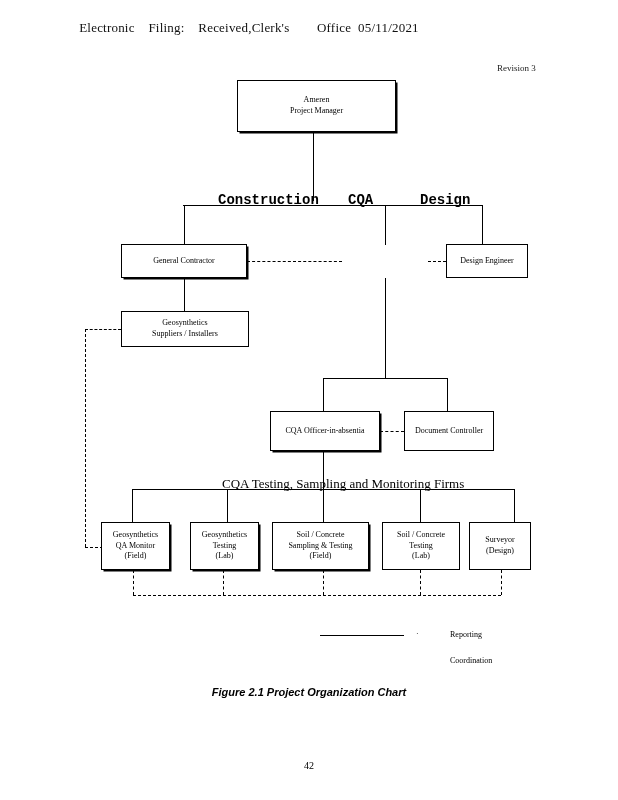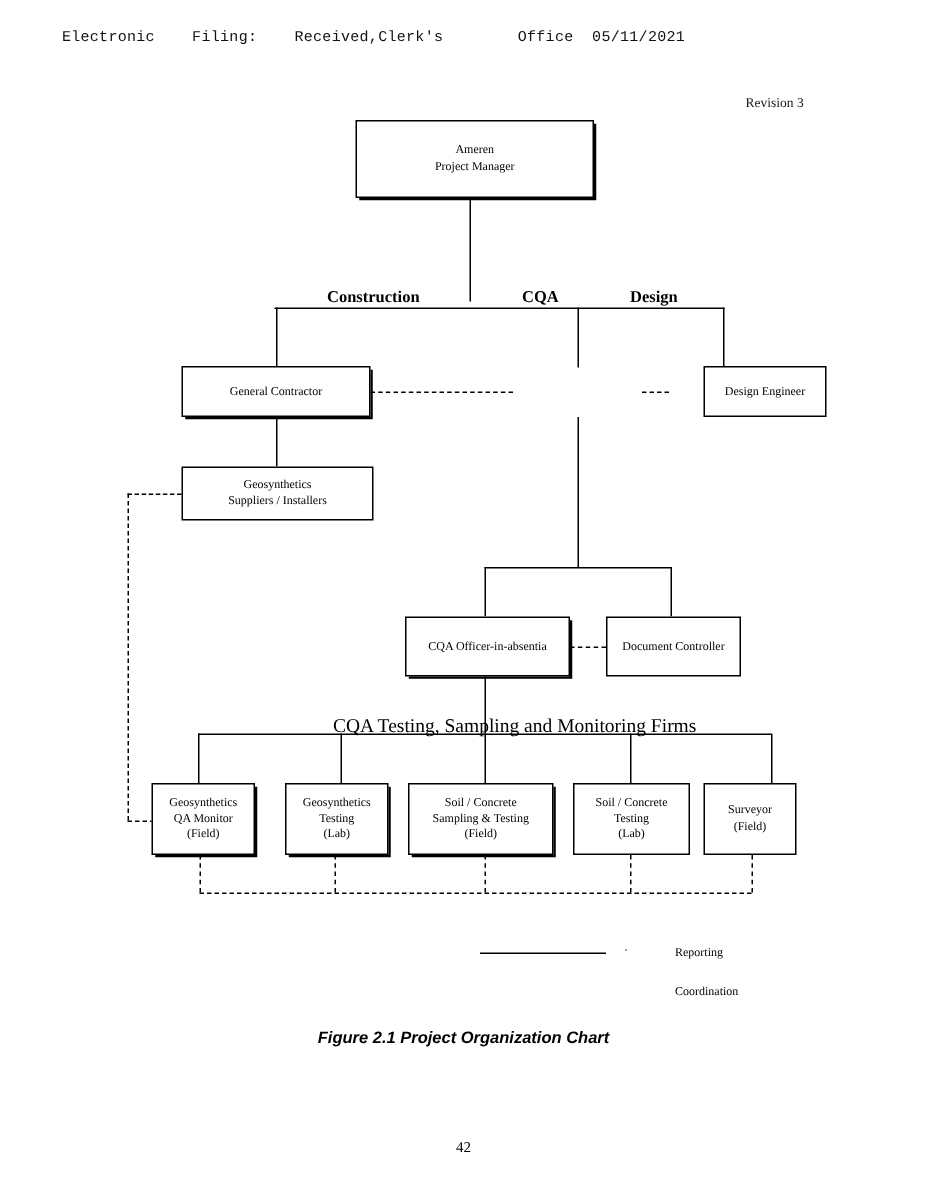--- a/index.html
+++ b/index.html
@@ -19,22 +19,22 @@
     background: #ffffff;
   }
 
   
   .filing-stamp {
     position: absolute;
     top: 20px;
     left: 0;
     width: 498px;
     text-align: center;
-    font-family: Liberation Mono, monospace;
-    font-size: 10px;
+    font-family: Liberation Serif, serif;
+    font-size: 13px;
     letter-spacing: 0.2px;
     white-space: pre;
     color: #111111;
   }
 
   .revision-note {
     position: absolute;
     top: 63px;
     left: 497px;
     font-family: "Liberation Serif", serif;
@@ -85,24 +85,25 @@
   }
   .hline-dash {
     position: absolute;
     height: 0;
     border-top: 1px dashed #000000;
   }
 
   
   .branch-label {
     position: absolute;
-    font-size: 11px;
+    font-size: 14px;
     font-weight: bold;
     color: #000000;
     white-space: nowrap;
+    font-family: Liberation Mono, monospace;
   }
 
   .section-heading {
     position: absolute;
     font-size: 13px;
     font-weight: normal;
     color: #000000;
     white-space: nowrap;
     text-align: center;
   }
@@ -168,21 +169,21 @@
 
   <div class="vline" style="left:184px; top:205px; height:40px;"></div>
   <div class="vline" style="left:385px; top:205px; height:40px;"></div>
   <div class="vline" style="left:482px; top:205px; height:40px;"></div>
 
   <div class="node" style="left:121px; top:244px; width:126px; height:34px;">
     <span class="lines">General Contractor</span>
   </div>
 
 
-  <div class="node plain" style="left:446px; top:244px; width:82px; height:34px;margin-left:23px;">
+  <div class="node plain" style="left:446px; top:244px; width:82px; height:34px;">
     <span class="lines">Design Engineer</span>
   </div>
 
   <div class="hline-dash" style="left:247px; top:261px; width:95px;"></div>
 
   <div class="hline-dash" style="left:428px; top:261px; width:18px;"></div>
 
   <div class="vline" style="left:184px; top:278px; height:33px;"></div>
 
   <div class="node plain" style="left:121px; top:311px; width:128px; height:36px;">
@@ -240,21 +241,21 @@
   </div>
 
   <div class="node plain" style="left:382px; top:522px; width:78px; height:48px;">
     <span class="lines">Soil / Concrete
 Testing
 (Lab)</span>
   </div>
 
   <div class="node plain" style="left:469px; top:522px; width:62px; height:48px;">
     <span class="lines">Surveyor
-(Field)</span>
+(Design)</span>
   </div>
 
   <div class="vline-dash" style="left:133px; top:570px; height:25px;"></div>
   <div class="vline-dash" style="left:223px; top:570px; height:25px;"></div>
   <div class="vline-dash" style="left:323px; top:570px; height:25px;"></div>
   <div class="vline-dash" style="left:420px; top:570px; height:25px;"></div>
   <div class="vline-dash" style="left:501px; top:570px; height:25px;"></div>
   <div class="hline-dash" style="left:133px; top:595px; width:368px;"></div>
 
   <div class="hline" style="left:320px; top:635px; width:84px;"></div>

